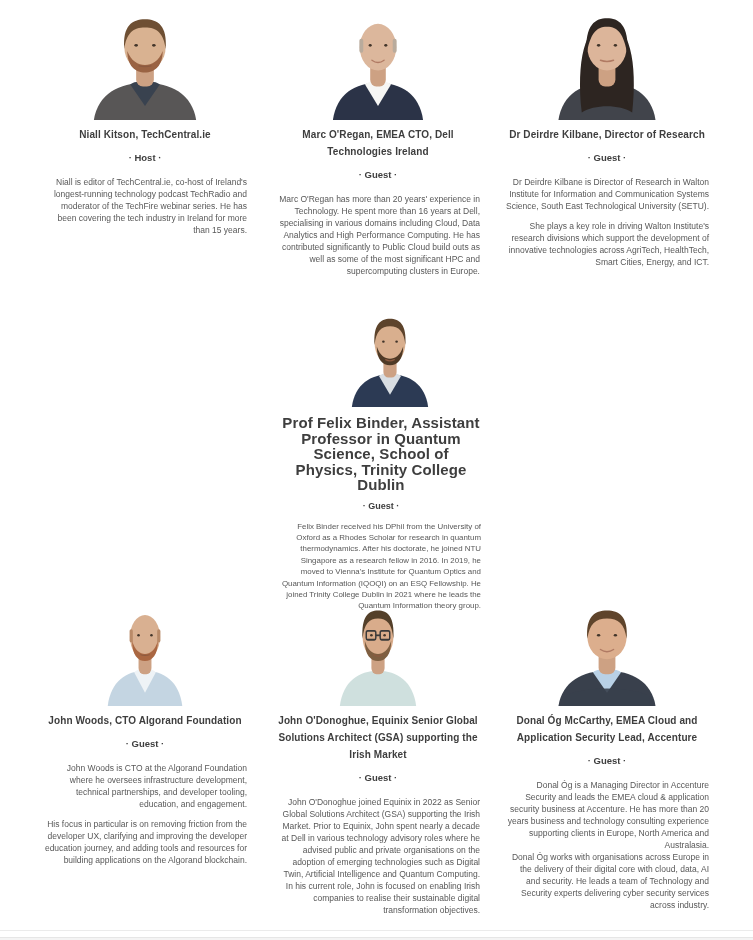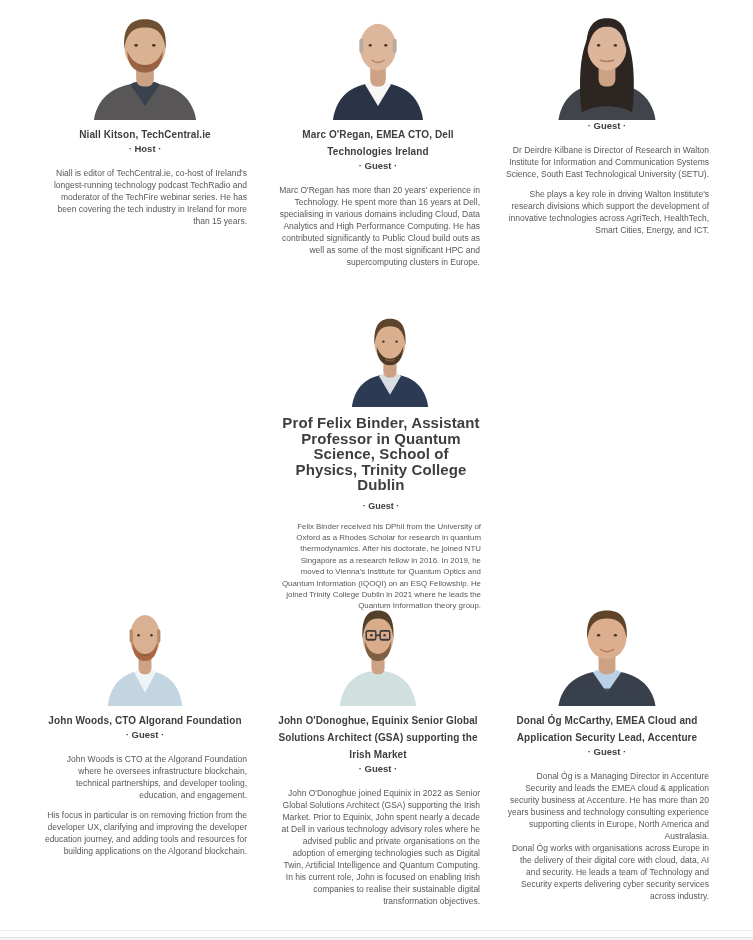--- a/index.html
+++ b/index.html
@@ -21,21 +21,21 @@
   .photo{display:flex;justify-content:center;align-items:flex-end;}
   .r1 .photo{height:112px;}
   .r3 .photo{height:106px;}
   .mid .photo{height:98px;padding-left:18px;}
 
   .name{
     margin:6px 0 0;font-size:10px;font-weight:bold;line-height:17px;
     color:#3e3e3e;text-align:center;letter-spacing:.1px;
   }
   .role{
-    font-size:9.5px;font-weight:bold;line-height:12px;
+    margin-top:9px;font-size:9.5px;font-weight:bold;line-height:12px;
     color:#3e3e3e;text-align:center;
   }
   .bio{margin:12px 4px 0;font-size:8.5px;line-height:12px;color:#585858;text-align:left;}
   .bio p{margin:0;white-space:pre-line;text-align:right;}
   .bio p + p{margin-top:8px;}
   .bio p:empty{display:none;}
 
   .mid .name{font-size:15px;line-height:15.5px;margin-top:8px;}
   .mid .role{margin-top:7px;font-size:9px;}
   .mid .bio{margin:9px 0 0;font-size:7.9px;line-height:11.4px;}
@@ -97,20 +97,21 @@
         <path d="M45,82 L60,105 L75,82 C70,77 50,77 45,82 Z" fill="#f2f1ef"></path>
         <path d="M33,112 C27,58 36,16 60,16 C84,16 93,58 87,112 C74,103 46,103 33,112 Z" fill="#2d2521"></path>
         <rect x="51" y="56" width="18" height="28" rx="7" fill="#cda183"></rect>
         <ellipse cx="60" cy="42" rx="21" ry="25" fill="#dcb59a"></ellipse>
         <path d="M38,50 C36,17 48,11 60,11 C72,11 84,17 82,50 C78,28 72,20 60,20 C48,20 42,28 38,50 Z" fill="#2d2521"></path>
         <ellipse cx="51" cy="40" rx="1.8" ry="1.4" fill="#42352a"></ellipse>
         <ellipse cx="69" cy="40" rx="1.8" ry="1.4" fill="#42352a"></ellipse>
         <path d="M53,56 Q60,58.5 67,56" stroke="#b07a63" stroke-width="1.6" fill="none" stroke-linecap="round"></path>
       </svg>
     </div>
+  <h3 class="name">Dr Deirdre Kilbane, Director of Research</h3>
   <div class="role">· Guest ·</div>
   <div class="bio">
     <p>Dr Deirdre Kilbane is Director of Research in Walton Institute for Information and Communication Systems Science, South East Technological University (SETU).</p>
     <p>She plays a key role in driving Walton Institute's research divisions which support the development of innovative technologies across AgriTech, HealthTech, Smart Cities, Energy, and ICT.</p>
   </div>
 </div>
 
 <div class="card mid p3">
   <div class="photo">
       <svg width="88" height="98" viewBox="0 0 120 120" preserveAspectRatio="none" xmlns="http://www.w3.org/2000/svg">
@@ -144,21 +145,21 @@
         <rect x="77" y="33" width="4.5" height="15" rx="2.2" fill="#b98a68"></rect>
         <path d="M42,46 C42,62 50,69 60,69 C70,69 78,62 78,46 C74,57 67,61 60,61 C53,61 46,57 42,46 Z" fill="#aa6742"></path>
         <ellipse cx="51" cy="40" rx="1.8" ry="1.4" fill="#42352a"></ellipse>
         <ellipse cx="69" cy="40" rx="1.8" ry="1.4" fill="#42352a"></ellipse>
         <path d="M54,62 Q60,63.5 66,62" stroke="#8c5a40" stroke-width="1.4" fill="none" stroke-linecap="round"></path>
       </svg>
     </div>
   <h3 class="name">John Woods, CTO Algorand Foundation</h3>
   <div class="role">· Guest ·</div>
   <div class="bio">
-    <p>John Woods is CTO at the Algorand Foundation where he oversees infrastructure blockchain, technical partnerships, and developer tooling, education, and engagement.</p>
+    <p>John Woods is CTO at the Algorand Foundation where he oversees infrastructure development, technical partnerships, and developer tooling, education, and engagement.</p>
     <p>His focus in particular is on removing friction from the developer UX, clarifying and improving the developer education journey, and adding tools and resources for building applications on the Algorand blockchain.</p>
   </div>
 </div>
 
 <div class="card r3 p5">
   <div class="photo">
       <svg width="88" height="106" viewBox="0 0 120 120" preserveAspectRatio="none" xmlns="http://www.w3.org/2000/svg">
         <path d="M8,120 C12,92 34,80 60,80 C86,80 108,92 112,120 Z" fill="#cfe0de"></path>
         <rect x="51" y="56" width="18" height="28" rx="7" fill="#cda183"></rect>
         <ellipse cx="60" cy="42" rx="21" ry="25" fill="#d9ac8b"></ellipse>

